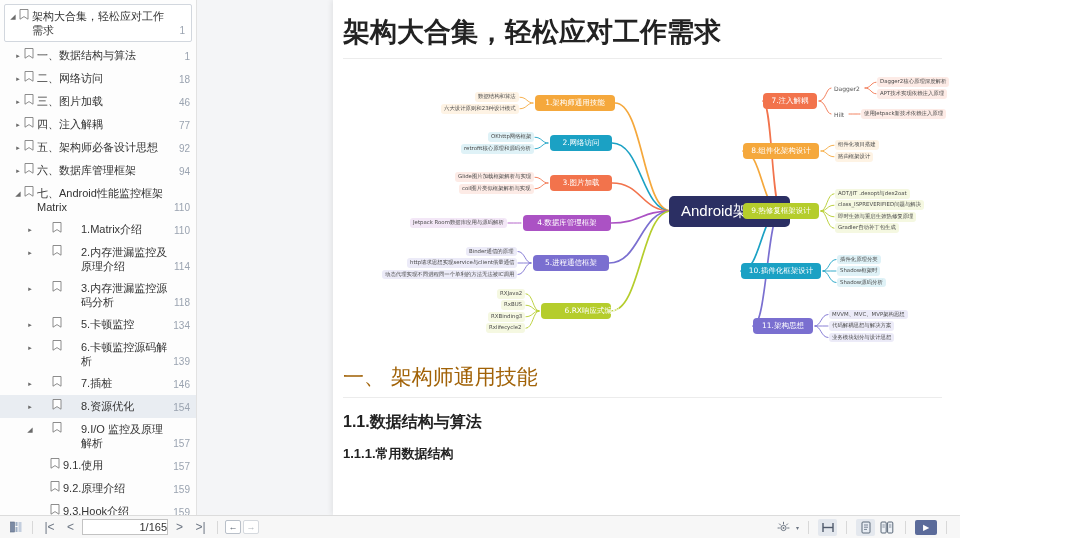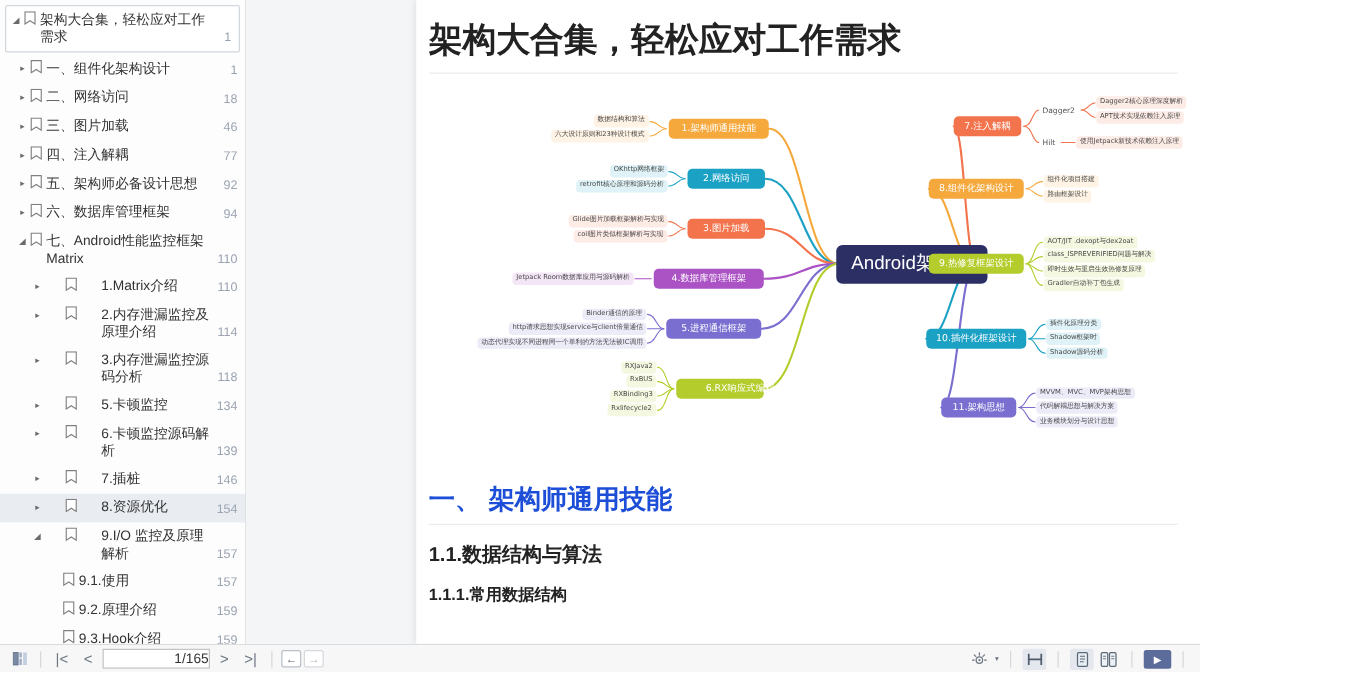--- a/index.html
+++ b/index.html
@@ -89,22 +89,22 @@
   h1.doc-title {
     font-size: 27px;
     font-weight: bold;
     color: #222;
     margin: 6px 0 6px 0;
     letter-spacing: 0px;
     line-height: 40px;
   }
   .rule { height: 1px; background: #ececec; margin: 0 0 2px 0; }
   h2.doc-h2 {
-    font-size: 21px; font-weight: bold; color: #1d4ed8;
-    margin: 22px 0 6px 0;
+    font-size: 21px; font-weight: normal; color: #a16207;
+    margin: 0 0 6px 0;
   }
   h3.doc-h3 {
     font-size: 16px; font-weight: bold; color: #222;
     margin: 14px 0 6px 0;
   }
   h4.doc-h4 {
     font-size: 13px; font-weight: bold; color: #222;
     margin: 12px 0 0 0;
   }
 
@@ -198,21 +198,21 @@
             <span class="ol-label">架构大合集，轻松应对工作需求</span>
             <span class="ol-page">1</span>
           </li>
           <li class="ol-item lvl2">
             <span class="tw">▸</span>
             <span class="bk-icon">
               <svg width="10" height="11" viewBox="0 0 10 11">
                 <path d="M1 0.5 H9 V10.2 L5 7.6 L1 10.2 Z" fill="#ffffff" stroke="#808080" stroke-width="0.9"></path>
               </svg>
             </span>
-            <span class="ol-label">一、组件化架构设计</span>
+            <span class="ol-label">一、数据结构与算法</span>
             <span class="ol-page">1</span>
           </li>
           <li class="ol-item lvl2">
             <span class="tw">▸</span>
             <span class="bk-icon">
               <svg width="10" height="11" viewBox="0 0 10 11">
                 <path d="M1 0.5 H9 V10.2 L5 7.6 L1 10.2 Z" fill="#ffffff" stroke="#808080" stroke-width="0.9"></path>
               </svg>
             </span>
             <span class="ol-label">二、网络访问</span>

